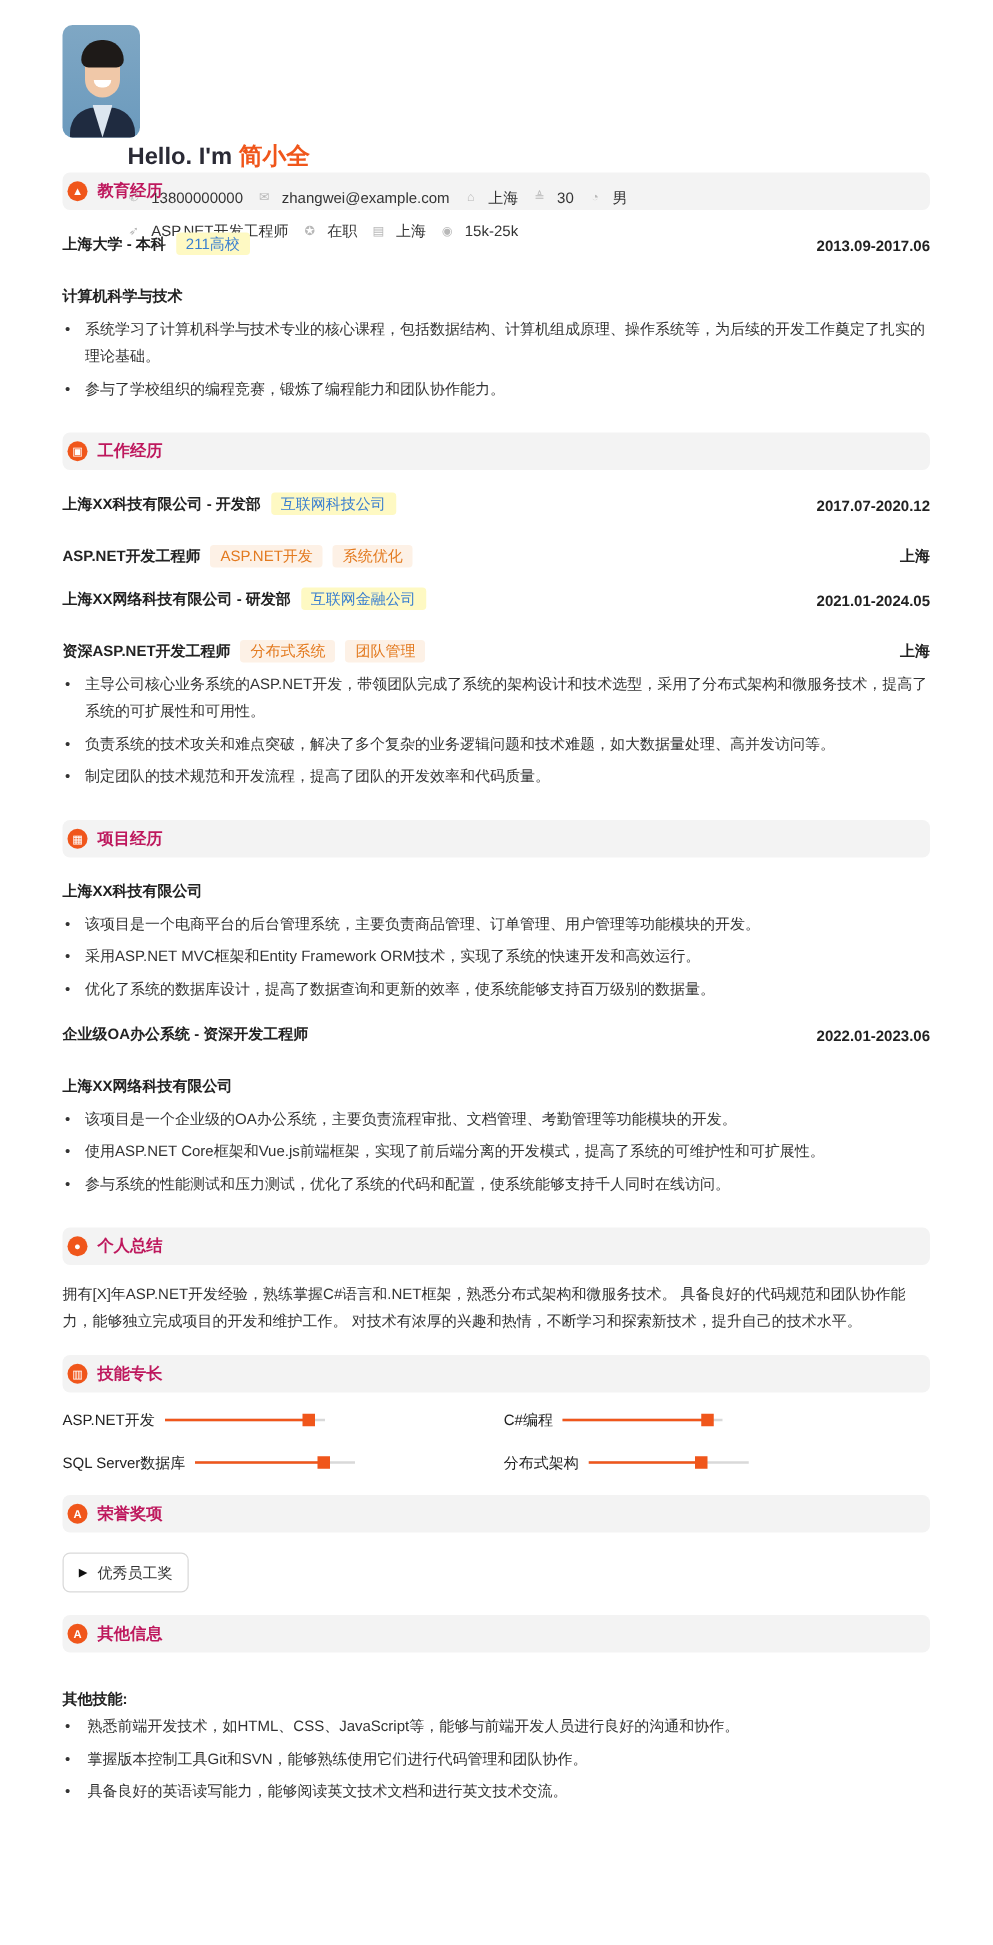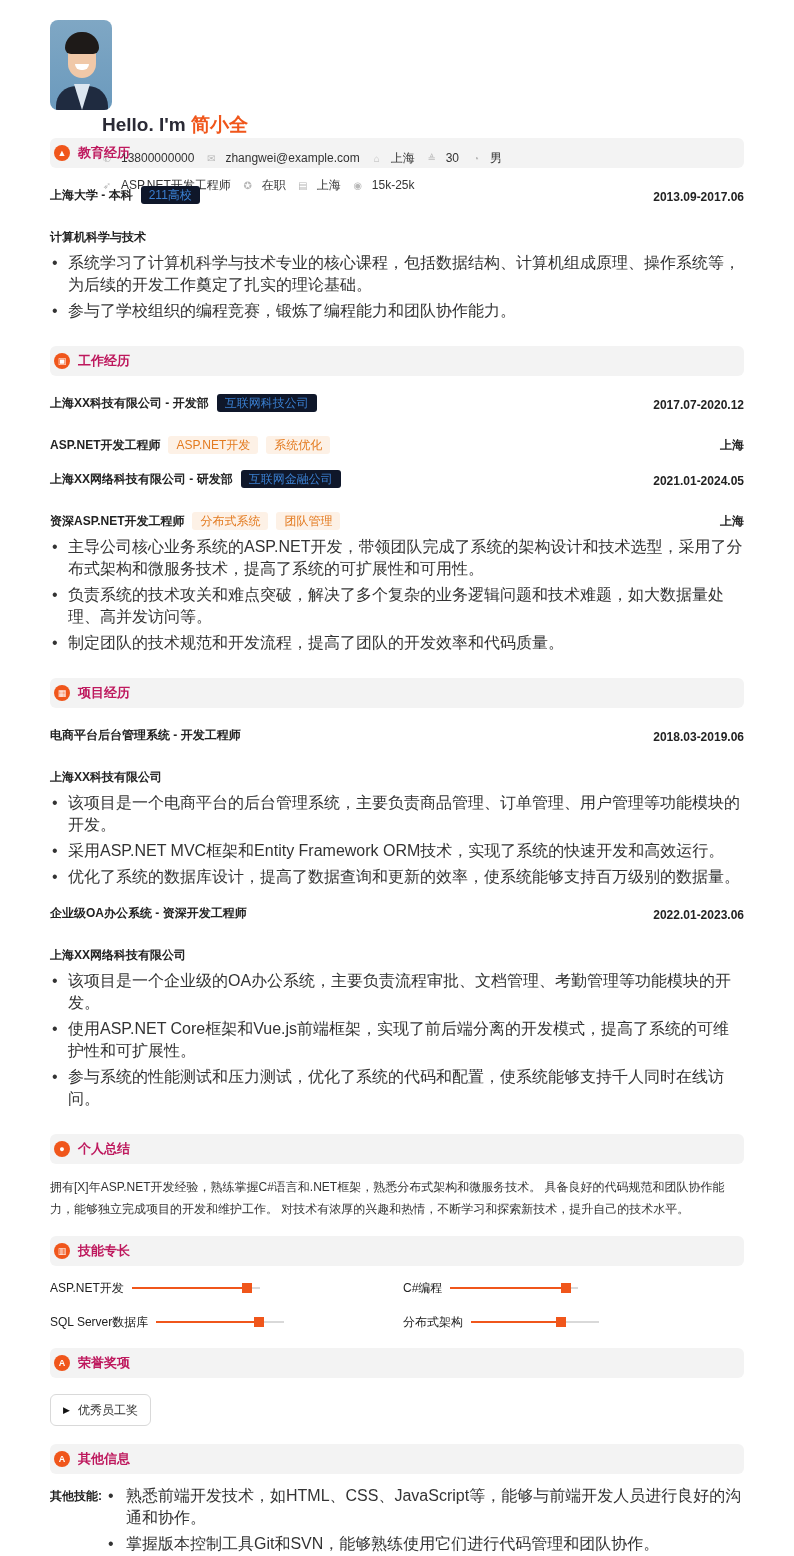--- a/index.html
+++ b/index.html
@@ -39,25 +39,25 @@
     color: #fff; font-size: 9px; display: flex; align-items: center; justify-content: center;
     margin-right: 8px; font-weight: bold;
   }
   .section-title { font-size: 13px; font-weight: bold; color: #be185d; }
 
   .row { display: flex; align-items: flex-end; justify-content: space-between; height: 20px; }
   .row-left { display: flex; align-items: center; }
   .strong { font-weight: bold; font-size: 12px; color: #222; }
   .date { font-weight: bold; font-size: 12px; color: #222; }
   .tag { font-size: 12px; padding: 1px 8px; border-radius: 3px; margin-left: 8px; line-height: 16px; }
-  .tag.blue { background: #0f172a; color: #3a7fd0; }
+  .tag.blue { background: #fef9c3; color: #3a7fd0; }
   .tag.orange { background: #fdf1e6; color: #e37a1f; }
 
   ul.bullets { list-style: none; }
-  ul.bullets li { position: relative; padding-left: 18px; line-height: 22px; font-size: 16px; color: #333; margin-top: 4px; }
+  ul.bullets li { position: relative; padding-left: 18px; line-height: 22px; font-size: 12px; color: #333; margin-top: 4px; }
   ul.bullets li::before { content: "•"; position: absolute; left: 2px; top: 0; color: #333; }
 
   .block { margin-top: 10px; }
   .block .row + .row { margin-top: 22px; }
   .block ul { margin-top: 6px; }
 
   .summary { margin-top: 12px; line-height: 22px; color: #333; font-size: 12px; }
 
   
   .skills { display: grid; grid-template-columns: 353px 340px; margin-top: 12px; row-gap: 14px; }
@@ -68,21 +68,21 @@
   .slider .fill { position: absolute; left: 0; top: 3px; height: 2px; background: #f0561b; }
   .slider .thumb { position: absolute; top: -1px; width: 10px; height: 10px; background: #f0561b; margin-left: -5px; }
 
   .award-btn {
     display: inline-flex; align-items: center; margin-top: 16px; height: 32px;
     padding: 0 12px; border: 1px solid #d9d9d9; border-radius: 6px; background: #fff;
     font-size: 12px; color: #333; cursor: pointer;
   }
   .award-btn .tri { font-size: 9px; margin-right: 8px; color: #111; }
 
-  .other { display: flex; margin-top: 11px; }
+  .other { display: flex; margin-top: 26px; flex-direction: column; }
   .other-label { font-weight: bold; font-size: 12px; width: 56px; line-height: 22px; color: #222; flex-shrink: 0; }
   .other ul.bullets li { margin-top: 0; margin-bottom: 4px; padding-left: 20px; }
 </style>
 </head>
 <body>
 
 <div class="page">
 
   
   <div class="header">
@@ -206,24 +206,20 @@
       <li>制定团队的技术规范和开发流程，提高了团队的开发效率和代码质量。</li>
     </ul>
   </div>
 
   
   <div class="section-head" style="margin-top:24px">
     <span class="section-icon">▦</span>
     <span class="section-title">项目经历</span>
   </div>
   <div class="block" style="margin-top:16px">
-    <div class="row">
-      <span class="strong">电商平台后台管理系统 - 开发工程师</span>
-      <span class="date">2018.03-2019.06</span>
-    </div>
     <div class="row">
         <span class="strong">上海XX科技有限公司</span>
       </div>
     <ul class="bullets">
       <li>该项目是一个电商平台的后台管理系统，主要负责商品管理、订单管理、用户管理等功能模块的开发。</li>
       <li>采用ASP.NET MVC框架和Entity Framework ORM技术，实现了系统的快速开发和高效运行。</li>
       <li>优化了系统的数据库设计，提高了数据查询和更新的效率，使系统能够支持百万级别的数据量。</li>
     </ul>
   </div>
   <div class="block" style="margin-top:14px">

